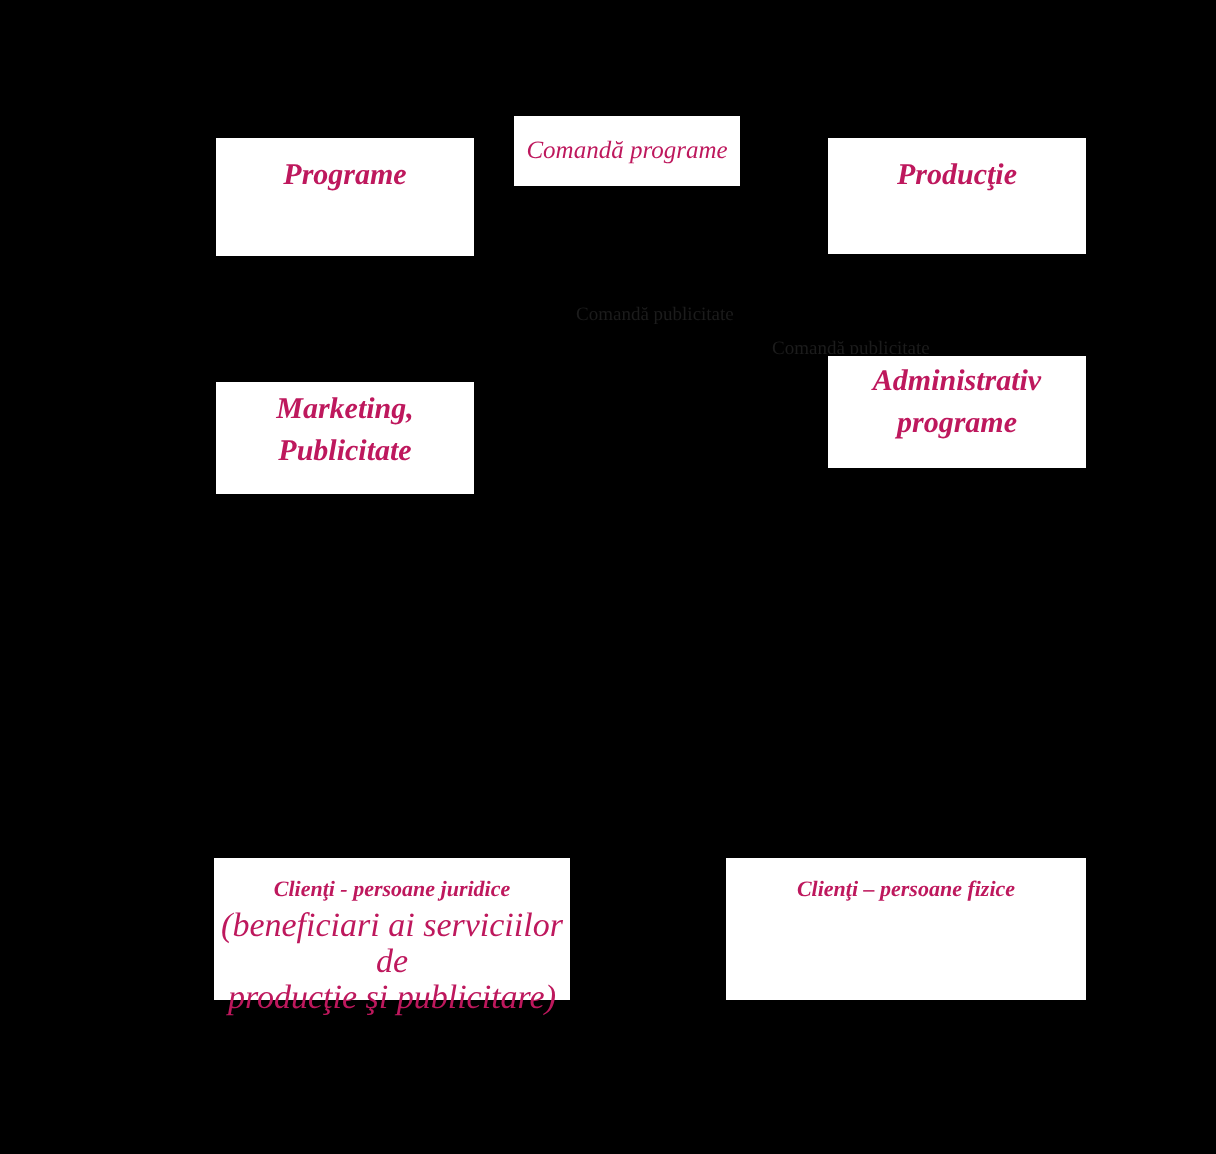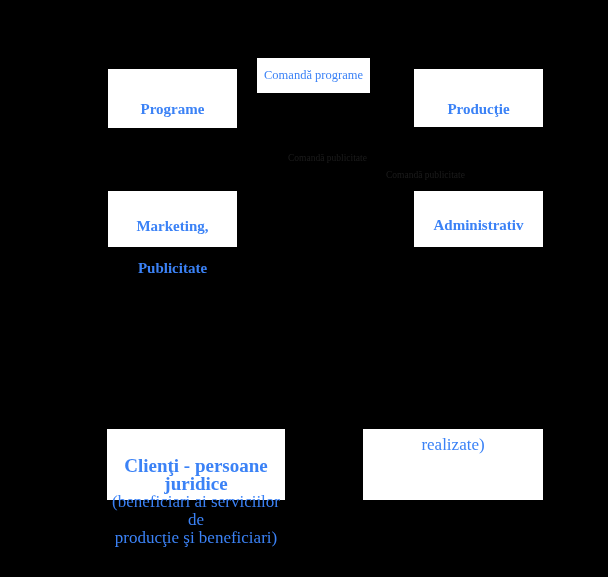--- a/index.html
+++ b/index.html
@@ -13,46 +13,46 @@
     height: 577px;
     background: #000000;
     overflow: hidden;
     font-family: "Liberation Serif", "DejaVu Serif", serif;
   }
   .node {
     position: absolute;
     box-sizing: border-box;
     background: #ffffff;
     border: 1px solid #000000;
-    color: #3b82f6;
+    color: #be185d;
     text-align: center;
+    font-style: italic;
   }
   .node .title {
     display: block;
     font-weight: bold;
     font-size: 15px;
     line-height: 20px;
-    margin-top: 21px;
   }
   
   .node-programe      { left: 107px; top: 68px;  width: 131px; height: 61px; padding-top: 9px; }
   .node-comanda       { left: 256px; top: 57px;  width: 115px; height: 37px;
                         display: flex; align-items: center; justify-content: center; }
   .node-comanda .label { font-size: 12.5px; font-weight: normal; }
   .node-productie     { left: 413px; top: 68px;  width: 131px; height: 60px; padding-top: 9px; }
   
   .node-marketing     { left: 107px; top: 190px; width: 131px; height: 58px; padding-top: 4px; text-align: center; }
-  .node-administrativ { left: 413px; top: 190px; width: 131px; height: 58px; padding-top: 3px;
+  .node-administrativ { left: 413px; top: 177px; width: 131px; height: 58px; padding-top: 3px;
                         overflow: hidden; }
   .node-marketing .title, .node-administrativ .title { line-height: 21px; }
   
   .node-clienti-juridice { left: 106px; top: 428px; width: 180px; height: 73px; padding-top: 7px; }
   .node-clienti-fizice   { left: 362px; top: 428px; width: 182px; height: 73px; padding-top: 7px; }
   .node-clienti-juridice .title, .node-clienti-fizice .title {
-    font-size: 19px; line-height: 18px;
+    font-size: 11px; line-height: 18px;
   }
   .desc-line {
     display: block;
     font-size: 17px;
     line-height: 18px;
   }
   
   .edge-label {
     position: absolute;
     color: #1c1c1c;
@@ -90,20 +90,20 @@
   </div>
 
   <div class="node node-administrativ">
     <span class="title">Administrativ</span>
     <span class="title">programe</span>
   </div>
 
   <div class="node node-clienti-juridice">
     <span class="title">Clienţi - persoane juridice</span>
     <span class="desc-line">(beneficiari ai serviciilor de</span>
-    <span class="desc-line">producţie şi beneficiari)</span>
+    <span class="desc-line">producţie şi publicitare)</span>
   </div>
 
   <div class="node node-clienti-fizice">
-    <span class="desc-line">realizate)</span>
+    <span class="title">Clienţi – persoane fizice</span>
   </div>
 
 </div>
 
 </body></html>

